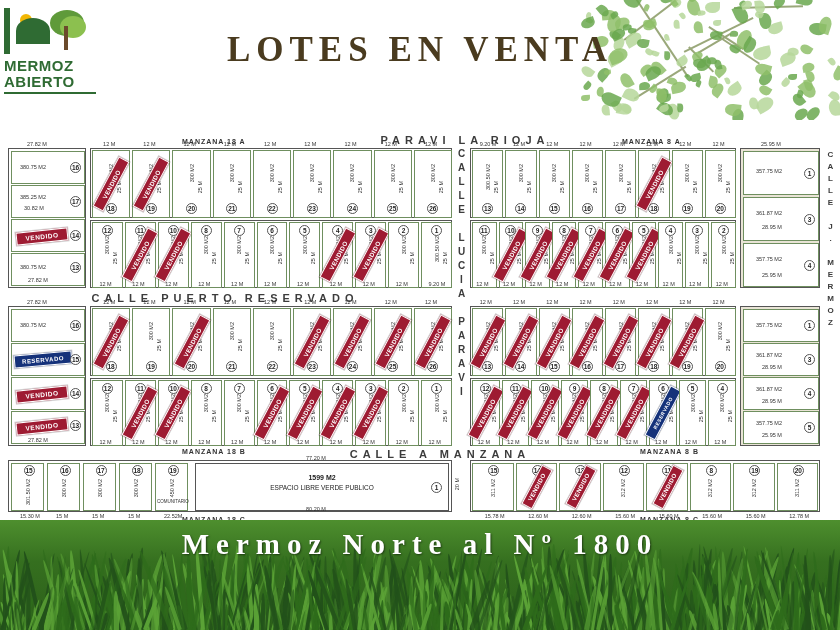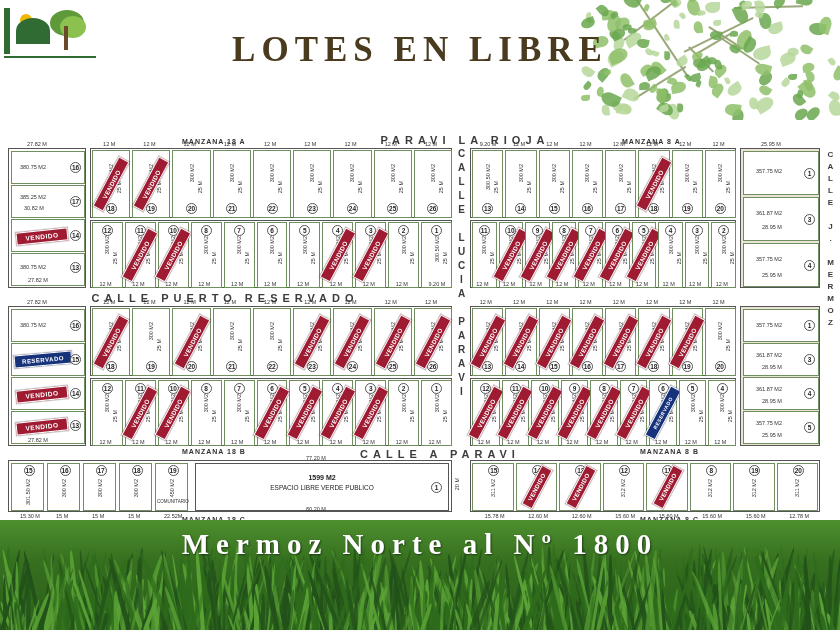--- a/index.html
+++ b/index.html
@@ -286,31 +286,35 @@
     </div>
 
   <div id="logo">
     <div id="logo-badge">
       <div id="logo-sun"></div>
       <div id="logo-hill"></div>
       <div id="logo-tree-crown"></div>
       <div id="logo-tree-crown2"></div>
       <div id="logo-tree-trunk"></div>
     </div>
+    <div id="logo-text">
+      <div class="l1">MERMOZ</div>
+      <div class="l2">ABIERTO</div>
+    </div>
     <div id="logo-rule"></div>
   </div>
 
-  <div id="title1">LOTES EN LIBRE</div>
+  <div id="title1">LOTES EN VENTA</div>
 </div>
 
 <div id="plan">
 
   <div class="street" style="left:330px; top:8px; width:270px;">PARAVI LA RIOJA</div>
   <div class="street" style="left:10px; top:166px; width:430px;">CALLE PUERTO RESERVADO</div>
-  <div class="street" style="left:290px; top:322px; width:300px;">CALLE A PARAVI</div>
+  <div class="street" style="left:290px; top:322px; width:300px;">CALLE A MANZANA</div>
   <div class="street-v" style="left:456px; top:22px; height:280px;">CALLE LUCIA PARAVI</div>
   <div class="street-v" style="left:826px; top:24px; height:280px; font-size:8px;">CALLE J. MERMOZ</div>
 
   <div class="manz" style="left:182px; top:12px;">MANZANA 18 A</div>
   <div class="manz" style="left:622px; top:12px;">MANZANA 8 A</div>
   <div class="manz" style="left:182px; top:322px;">MANZANA 18 B</div>
   <div class="manz" style="left:640px; top:322px;">MANZANA 8 B</div>
   <div class="manz" style="left:182px; top:390px;">MANZANA 18 C</div>
   <div class="manz" style="left:640px; top:390px;">MANZANA 8 C</div>
 

